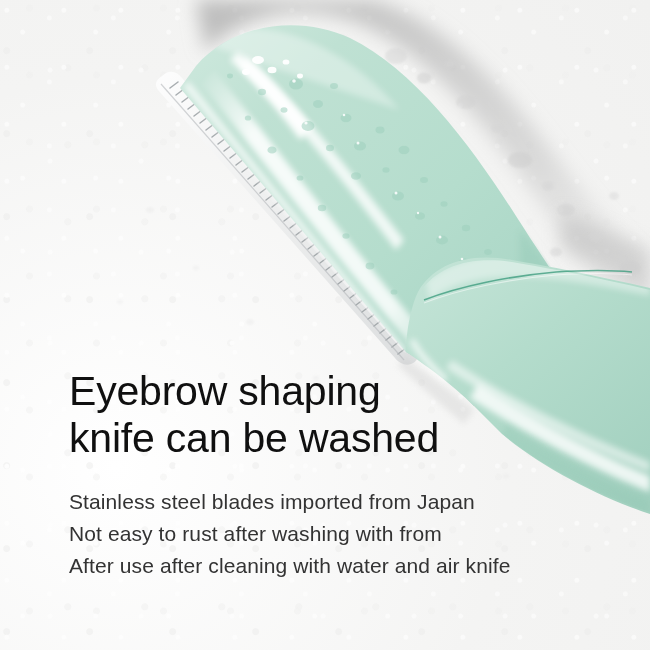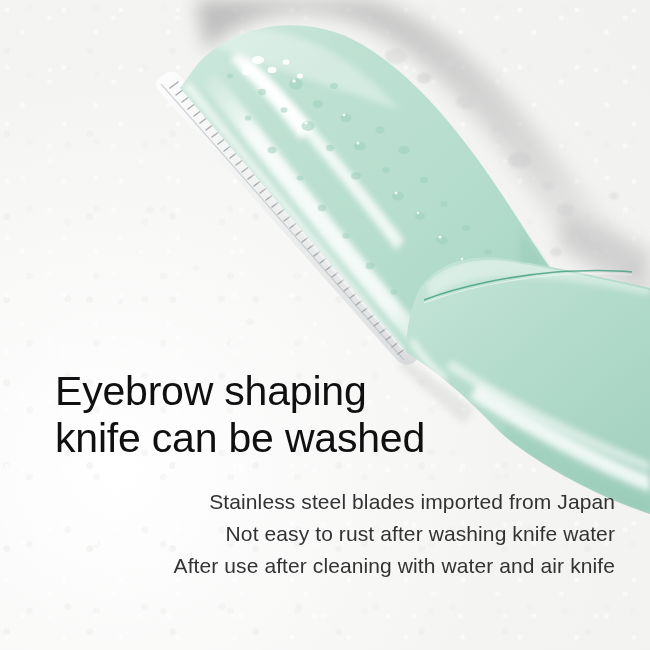--- a/index.html
+++ b/index.html
@@ -31,30 +31,30 @@
       radial-gradient(circle at 8% 61%, rgba(236,236,235,.9) 0 3px, transparent 4px),
       radial-gradient(circle at 44% 12%, rgba(238,238,237,.8) 0 3px, transparent 4px),
       radial-gradient(circle at 88% 88%, rgba(237,237,236,.8) 0 3px, transparent 4px);
     background-size:57px 57px,73px 73px,91px 91px,64px 64px,83px 83px,67px 67px,77px 77px;
   }
 
   
   .product { position:absolute; inset:0; }
 
   
-  .copy { position:absolute; left:55px; top:368px; width:560px; }
+  .copy { position:absolute; left:69px; top:368px; width:560px; }
   .headline {
     font-size:41px;
     line-height:47px;
     color:#101010;
     font-weight:400;
     letter-spacing:-.2px;
     white-space:pre-line;
   }
-  .sub { margin-top:24px;text-align:right; }
+  .sub { margin-top:24px; }
   .sub-line {
     font-size:21px;
     line-height:32px;
     color:#333333;
     font-weight:400;
     letter-spacing:.1px;
   }
 </style>
 </head>
 <body>
@@ -312,18 +312,18 @@
       <ellipse cx="506" cy="476" rx="3.2" ry="2.5" fill="#e5e5e5"></ellipse>
       <ellipse cx="352" cy="432" rx="3" ry="2.3" fill="#e5e5e5"></ellipse>
     </g>
   </svg>
 
   <div class="copy">
     <div class="headline">Eyebrow shaping
 knife can be washed</div>
     <div class="sub">
       <div class="sub-line">Stainless steel blades imported from Japan</div>
-      <div class="sub-line">Not easy to rust after washing knife water</div>
+      <div class="sub-line">Not easy to rust after washing with from</div>
       <div class="sub-line">After use after cleaning with water and air knife</div>
     </div>
   </div>
 
 </div>
 
 </body></html>

